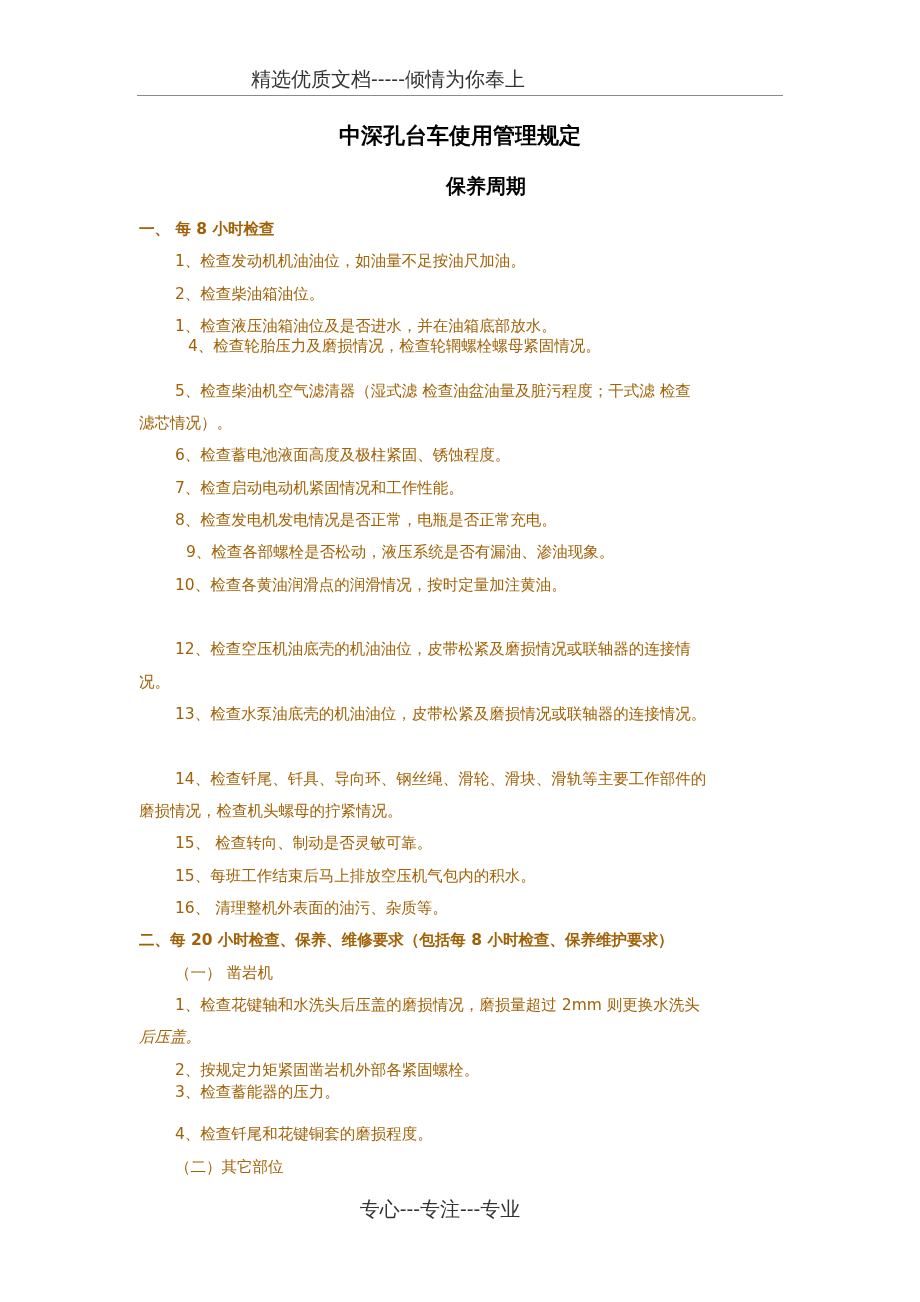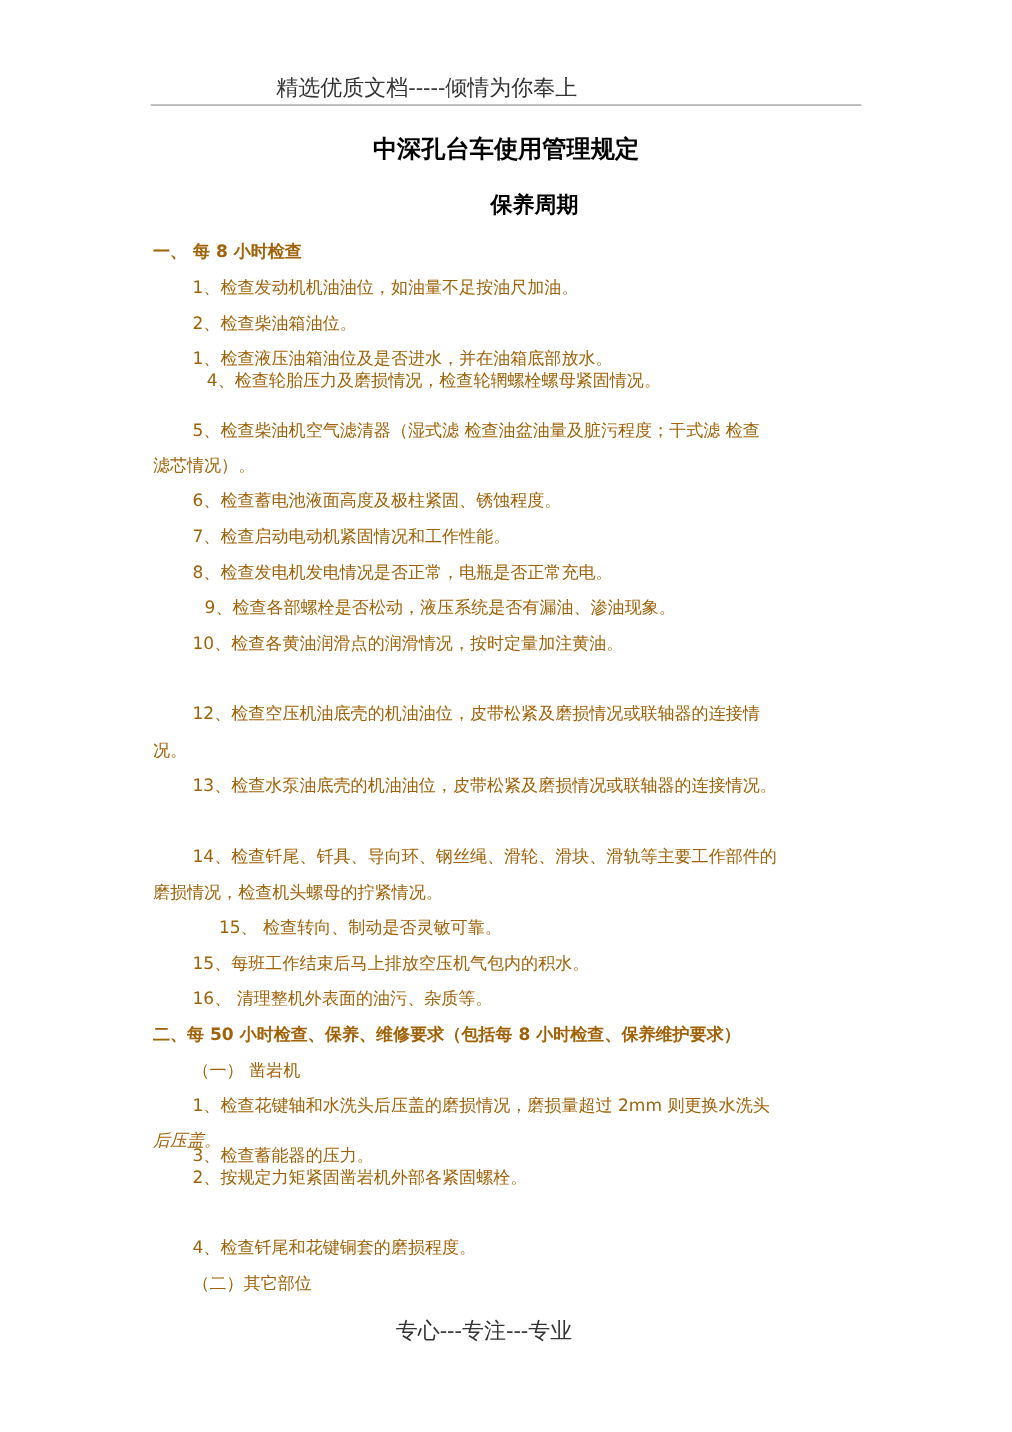--- a/index.html
+++ b/index.html
@@ -104,30 +104,30 @@
   <div class="line" style="top:445px;left:175px;">6、检查蓄电池液面高度及极柱紧固、锈蚀程度。</div>
   <div class="line" style="top:478px;left:175px;">7、检查启动电动机紧固情况和工作性能。</div>
   <div class="line" style="top:510px;left:175px;">8、检查发电机发电情况是否正常，电瓶是否正常充电。</div>
   <div class="line" style="top:542px;left:186px;">9、检查各部螺栓是否松动，液压系统是否有漏油、渗油现象。</div>
   <div class="line" style="top:575px;left:175px;">10、检查各黄油润滑点的润滑情况，按时定量加注黄油。</div>
   <div class="line" style="top:639px;left:175px;">12、检查空压机油底壳的机油油位，皮带松紧及磨损情况或联轴器的连接情</div>
   <div class="line" style="top:672px;left:139px;">况。</div>
   <div class="line" style="top:704px;left:175px;">13、检查水泵油底壳的机油油位，皮带松紧及磨损情况或联轴器的连接情况。</div>
   <div class="line" style="top:769px;left:175px;">14、检查钎尾、钎具、导向环、钢丝绳、滑轮、滑块、滑轨等主要工作部件的</div>
   <div class="line" style="top:801px;left:139px;">磨损情况，检查机头螺母的拧紧情况。</div>
-  <div class="line" style="top:833px;left:175px;margin-left:24px;">15、 检查转向、制动是否灵敏可靠。</div>
+  <div class="line" style="top:833px;left:175px;">15、 检查转向、制动是否灵敏可靠。</div>
   <div class="line" style="top:866px;left:175px;">15、每班工作结束后马上排放空压机气包内的积水。</div>
   <div class="line" style="top:898px;left:175px;">16、 清理整机外表面的油污、杂质等。</div>
 
-  <div class="line sec" style="top:930px;left:139px;">二、每 50 小时检查、保养、维修要求（包括每 8 小时检查、保养维护要求）</div>
+  <div class="line sec" style="top:930px;left:139px;">二、每 20 小时检查、保养、维修要求（包括每 8 小时检查、保养维护要求）</div>
 
   <div class="line" style="top:963px;left:175px;">（一） 凿岩机</div>
   <div class="line" style="top:995px;left:175px;">1、检查花键轴和水洗头后压盖的磨损情况，磨损量超过 2mm 则更换水洗头</div>
   <div class="line" style="top:1027px;left:139px;font-style:italic;">后压盖。</div>
   <div class="line" style="top:1060px;left:175px;">2、按规定力矩紧固凿岩机外部各紧固螺栓。</div>
-  <div class="line" style="top:1040px;left:175px;">3、检查蓄能器的压力。</div>
+  <div class="line" style="top:1082px;left:175px;">3、检查蓄能器的压力。</div>
   <div class="line" style="top:1124px;left:175px;">4、检查钎尾和花键铜套的磨损程度。</div>
 
   <div class="line" style="top:1157px;left:175px;">（二）其它部位</div>
 
   <div class="footer-text">专心---专注---专业</div>
 
 </div>
 
 </body></html>

